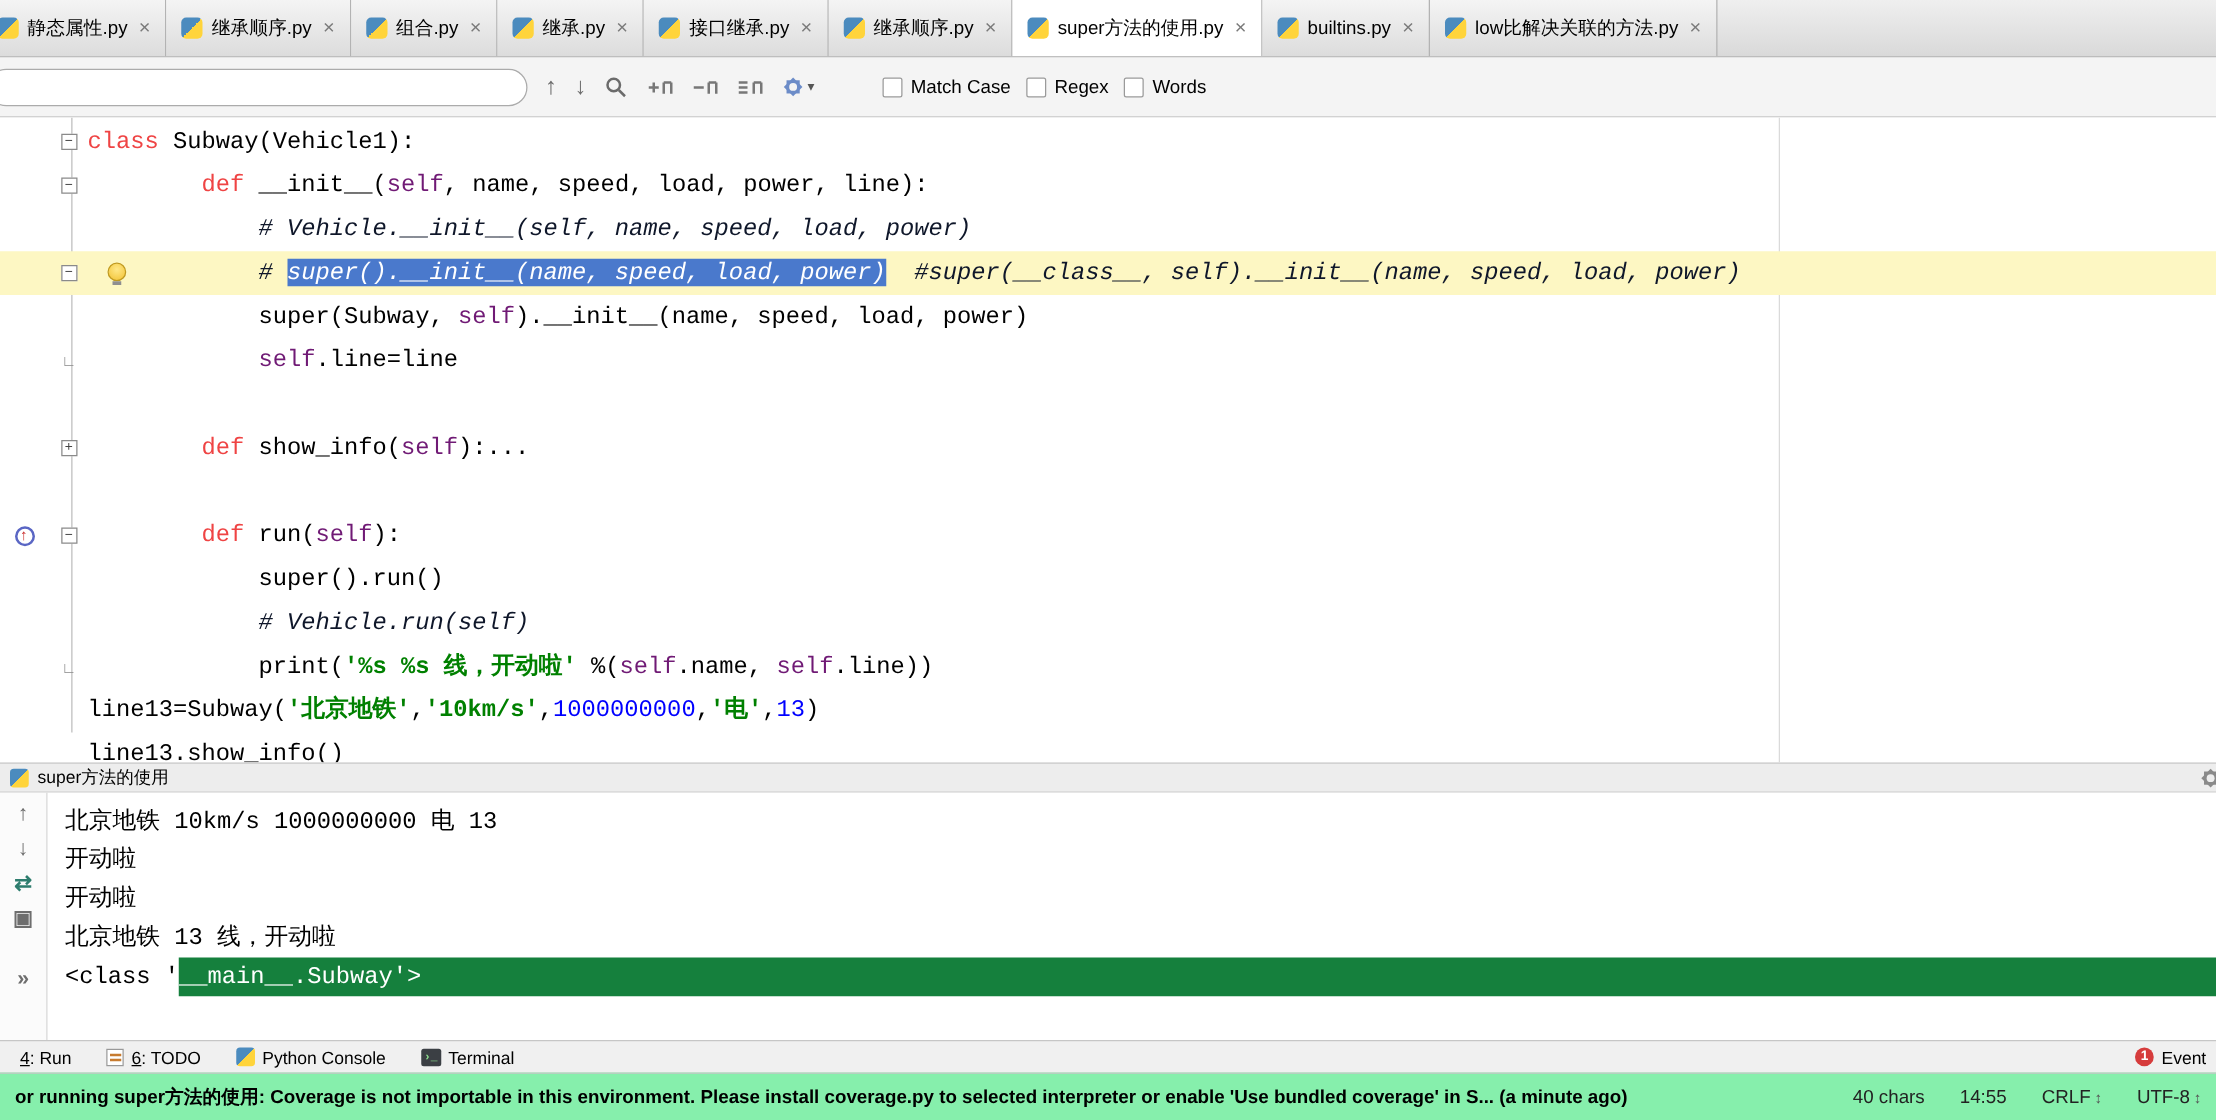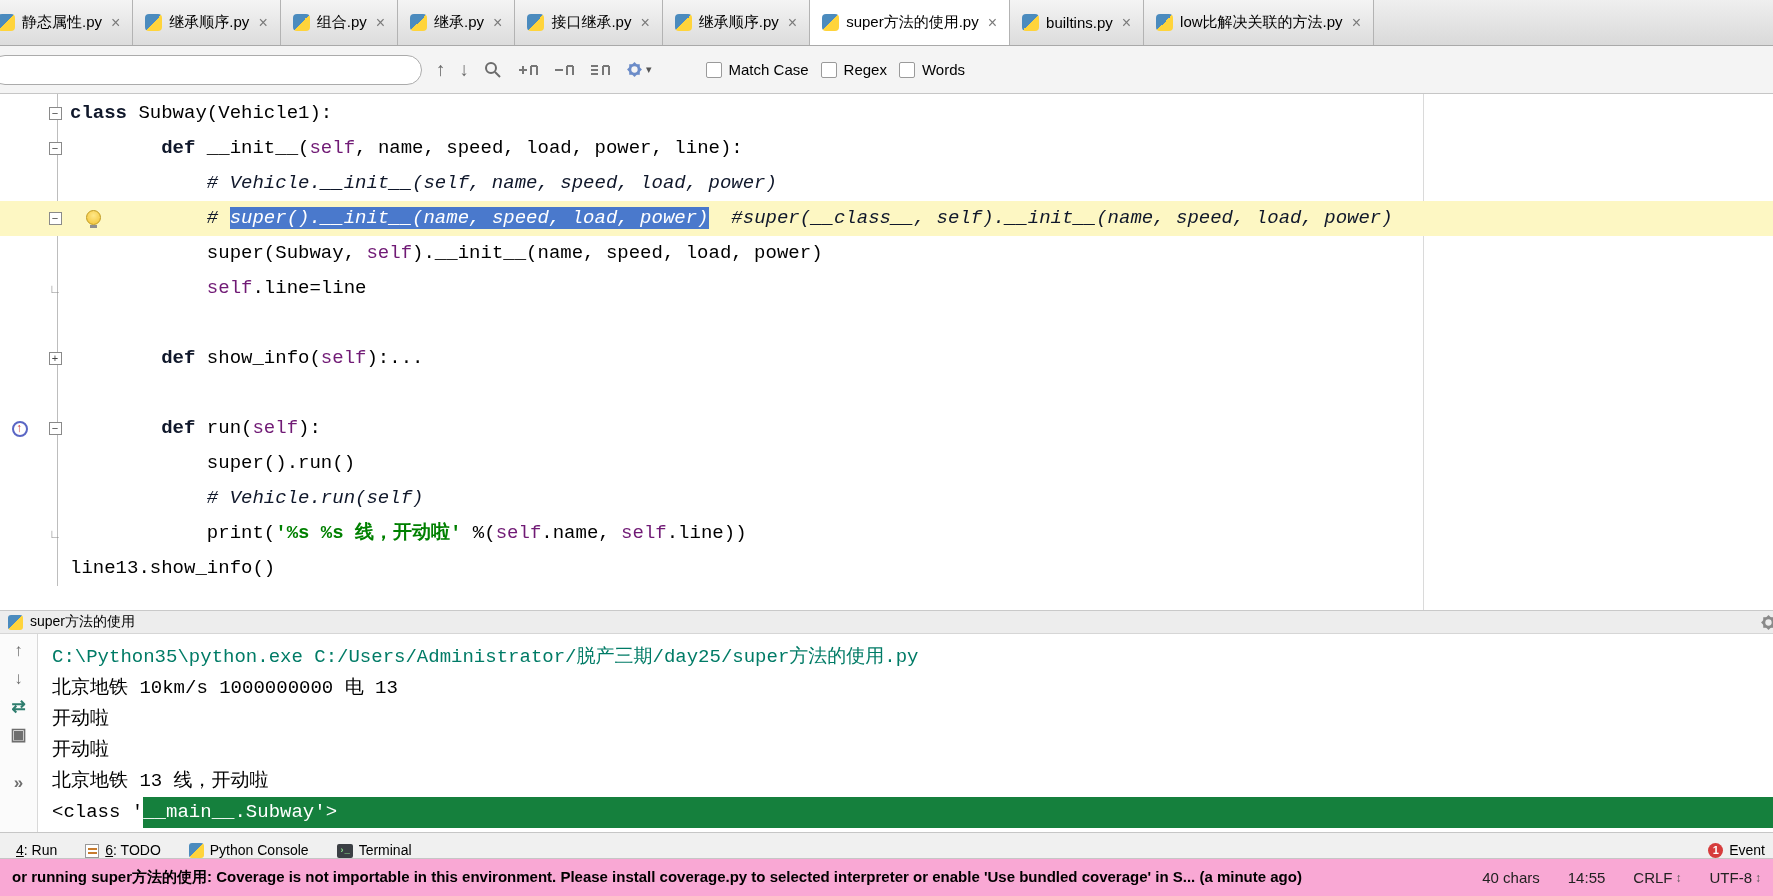--- a/index.html
+++ b/index.html
@@ -29,21 +29,21 @@
 .editor{position:relative;height:516px;background:#fff;font-family:"Liberation Mono",monospace;font-size:19px;overflow:hidden;padding-top:2px}
 .fold-line{position:absolute;left:57px;top:0;width:1px;height:492px;background:#BDBDBD}
 .margin-guide{position:absolute;left:1423px;top:0;bottom:0;width:1px;background:#DADADA}
 .code-line{display:flex;height:35px;line-height:35px;position:relative;white-space:pre}
 .code-line.hl{background:#FDF7C3}
 .g-target{width:40px;flex:0 0 auto;display:flex;align-items:center;justify-content:center}
 .g-fold{width:30px;flex:0 0 auto;display:flex;align-items:center;justify-content:center}
 .fold-box{width:13px;height:13px;border:1px solid #8A8A8A;background:#fff;color:#444;font:11px/11px "Liberation Sans",sans-serif;text-align:center}
 .fold-corner{color:#8A8A8A;font:12px/12px "Liberation Sans",sans-serif}
 .code-text{flex:1}
-.kw{color:#0f172a;font-weight:bold}
+.kw{color:#ef4444;font-weight:normal}
 .com{color:#0f172a;font-style:italic}
 .str{color:#008000;font-weight:bold}
 .num{color:#0000FF}
 .self{color:#701a75}
 .sel{background:#4A79CC;color:#FFFFFF}
 .bulb{position:absolute;left:86px;top:9px;width:15px;height:15px;border-radius:50%;background:radial-gradient(circle at 50% 35%,#FFE888,#F2C233);border:1px solid #C09A20}
 .bulb::after{content:"";position:absolute;left:3px;bottom:-4px;width:7px;height:3px;background:#8F8F8F}
 .target-icon{width:16px;height:16px;border:2px solid #5A66C4;border-radius:50%;position:relative;display:inline-block}
 .target-icon::after{content:"↑";position:absolute;left:2px;top:-3px;color:#CC3333;font:bold 12px/16px "Liberation Sans",sans-serif}
 
@@ -53,31 +53,31 @@
 .console-wrap{height:198px;display:flex;background:#fff}
 .console-strip{width:38px;flex:0 0 auto;border-right:1px solid #D9D9D9;background:#FBFBFB;display:flex;flex-direction:column;align-items:center;padding-top:8px;gap:11px}
 .cs-icon{color:#6E6E6E;font-size:17px;font-weight:bold;line-height:1}
 .console{flex:1;padding:8px 0 0 14px;font-family:"Liberation Mono",monospace;font-size:19px;overflow:hidden}
 .console-line{display:flex;height:31px;line-height:31px;white-space:pre}
 .cmd{color:#007B66}
 .csel{background:#15803d;color:#fff;flex:1}
 
 
 .tool-bar{height:26px;background:#F0F0F0;border-top:1px solid #C6C6C6;display:flex;align-items:center;font-size:14px;padding-left:2px;overflow:hidden}
-.tool-item{display:flex;align-items:flex-end;gap:6px;padding:0 14px;height:100%;white-space:nowrap}
+.tool-item{display:flex;align-items:center;gap:6px;padding:0 14px;height:100%;white-space:nowrap}
 .tool-item .u{text-decoration:underline}
 .event-item{margin-left:auto;margin-right:-6px}
 .evt-icon{width:15px;height:15px;border-radius:50%;background:#D63C3C;color:#fff;font:bold 11px/15px "Liberation Sans",sans-serif;text-align:center;display:inline-block}
 .todo-icon{width:14px;height:14px;border:1px solid #999;background:#fff;position:relative;display:inline-block}
 .todo-icon::before{content:"";position:absolute;left:2px;top:3px;width:9px;height:2px;background:#C77B2F;box-shadow:0 4px 0 #C77B2F}
 .term-icon{width:16px;height:14px;background:#3B3F44;color:#8FE38F;font:bold 9px/14px "Liberation Mono",monospace;text-align:center;border-radius:2px;display:inline-block}
 .pyc-icon{width:15px;height:15px;border-radius:3px;background:linear-gradient(135deg,#4B8BBE 0 50%,#FFD43B 50% 100%);display:inline-block}
 
 
-.status-bar{height:38px;background:#f9a8d4;border-top:1px solid #C6C6C6;display:flex;align-items:center;padding:0 12px;gap:28px;font-size:15px;overflow:hidden}
+.status-bar{height:38px;background:#86efac;border-top:1px solid #C6C6C6;display:flex;align-items:center;padding:0 12px;gap:28px;font-size:15px;overflow:hidden}
 .status-msg{flex:1;font-weight:bold;white-space:nowrap;overflow:hidden}
 .status-item{white-space:nowrap;color:#222;display:flex;align-items:center;gap:3px}
 .updown{font-size:12px;color:#555}
 </style>
 </head>
 <body>
 
 <div class="tab-bar">
     <div class="tab">
       <span class="py-icon"></span>
@@ -188,20 +188,21 @@
       <div class="code-line hl"><span class="g-target"></span><span class="g-fold"><span class="fold-box">−</span></span><span class="code-text"><span>            </span><span class="com"># </span><span class="com sel">super().__init__(name, speed, load, power)</span><span>  </span><span class="com">#super(__class__, self).__init__(name, speed, load, power)</span></span><span class="bulb"></span></div>
       <div class="code-line"><span class="g-target"></span><span class="g-fold"></span><span class="code-text"><span>            super(Subway, </span><span class="self">self</span><span>).__init__(name, speed, load, power)</span></span></div>
       <div class="code-line"><span class="g-target"></span><span class="g-fold"><span class="fold-corner">∟</span></span><span class="code-text"><span>            </span><span class="self">self</span><span>.line=line</span></span></div>
       <div class="code-line"><span class="g-target"></span><span class="g-fold"></span><span class="code-text"></span></div>
       <div class="code-line"><span class="g-target"></span><span class="g-fold"><span class="fold-box">+</span></span><span class="code-text"><span>        </span><span class="kw">def</span><span> show_info(</span><span class="self">self</span><span>):...</span></span></div>
       <div class="code-line"><span class="g-target"></span><span class="g-fold"></span><span class="code-text"></span></div>
       <div class="code-line"><span class="g-target"><span class="target-icon"></span></span><span class="g-fold"><span class="fold-box">−</span></span><span class="code-text"><span>        </span><span class="kw">def</span><span> run(</span><span class="self">self</span><span>):</span></span></div>
       <div class="code-line"><span class="g-target"></span><span class="g-fold"></span><span class="code-text"><span>            super().run()</span></span></div>
       <div class="code-line"><span class="g-target"></span><span class="g-fold"></span><span class="code-text"><span>            </span><span class="com"># Vehicle.run(self)</span></span></div>
       <div class="code-line"><span class="g-target"></span><span class="g-fold"><span class="fold-corner">∟</span></span><span class="code-text"><span>            print(</span><span class="str">'%s %s 线，开动啦'</span><span> %(</span><span class="self">self</span><span>.name, </span><span class="self">self</span><span>.line))</span></span></div>
+      <div class="code-line"><span class="g-target"></span><span class="g-fold"></span><span class="code-text"><span>line13=Subway(</span><span class="str">'北京地铁'</span><span>,</span><span class="str">'10km/s'</span><span>,</span><span class="num">1000000000</span><span>,</span><span class="str">'电'</span><span>,</span><span class="num">13</span><span>)</span></span></div>
       <div class="code-line"><span class="g-target"></span><span class="g-fold"></span><span class="code-text"><span>line13.show_info()</span></span></div>
     </div>
 </div>
 
 <div class="run-header">
   <span class="pyc-icon"></span>
   <span>super方法的使用</span>
   <span class="gear">
     <svg width="19" height="19" viewBox="0 0 18 18">
         <rect x="4" y="4" width="10" height="10" fill="#8A8A8A"></rect>
@@ -213,21 +214,20 @@
 
 <div class="console-wrap">
   <div class="console-strip">
     <span class="cs-icon">↑</span>
     <span class="cs-icon">↓</span>
     <span class="cs-icon" style="color:#2E7D6E">⇄</span>
     <span class="cs-icon">▣</span>
     <span class="cs-icon" style="margin-top:20px">»</span>
   </div>
   <div class="console" id="console-out">
-      <div class="console-line"><span class="cmd">C:\Python35\python.exe C:/Users/Administrator/脱产三期/day25/super方法的使用.py</span></div>
       <div class="console-line"><span>北京地铁 10km/s 1000000000 电 13</span></div>
       <div class="console-line"><span>开动啦</span></div>
       <div class="console-line"><span>开动啦</span></div>
       <div class="console-line"><span>北京地铁 13 线，开动啦</span></div>
       <div class="console-line"><span>&lt;class '</span><span class="csel">__main__.Subway'&gt;</span></div>
     </div>
 </div>
 
 <div class="tool-bar">
   <div class="tool-item">

